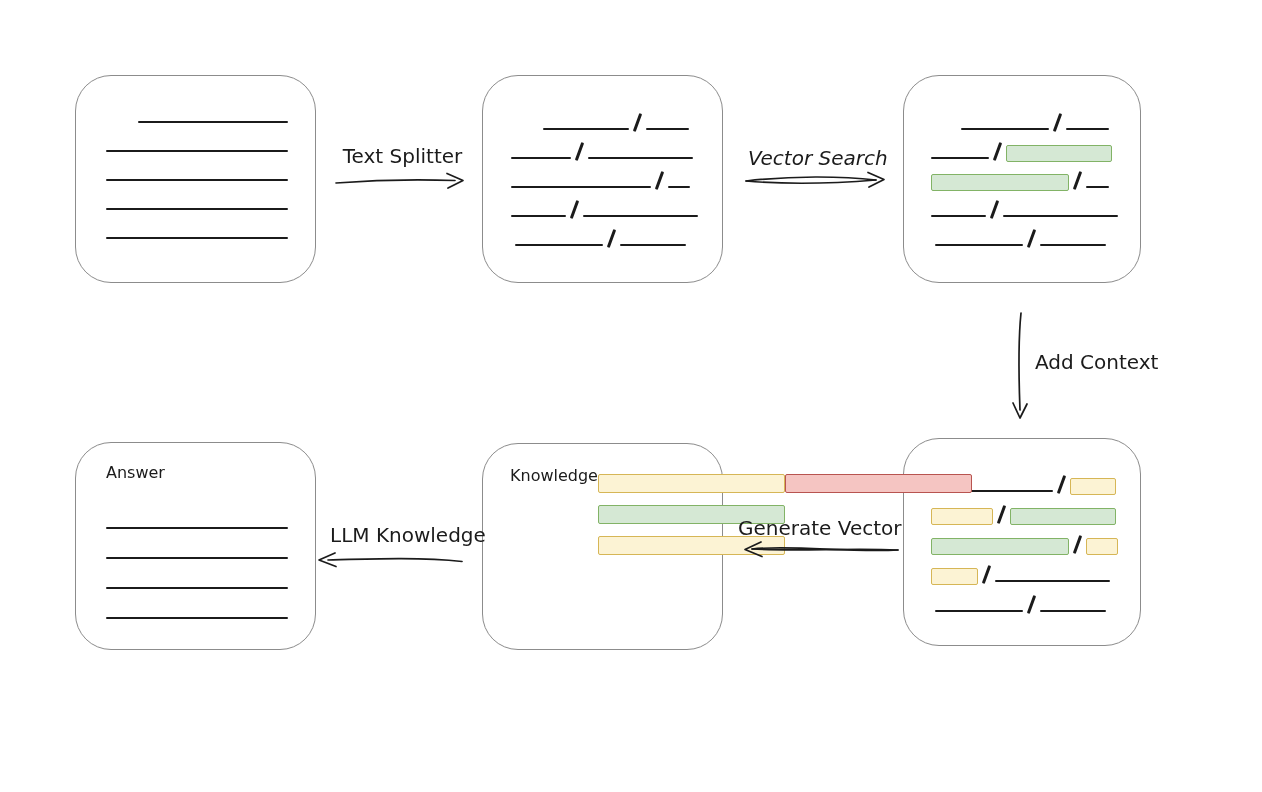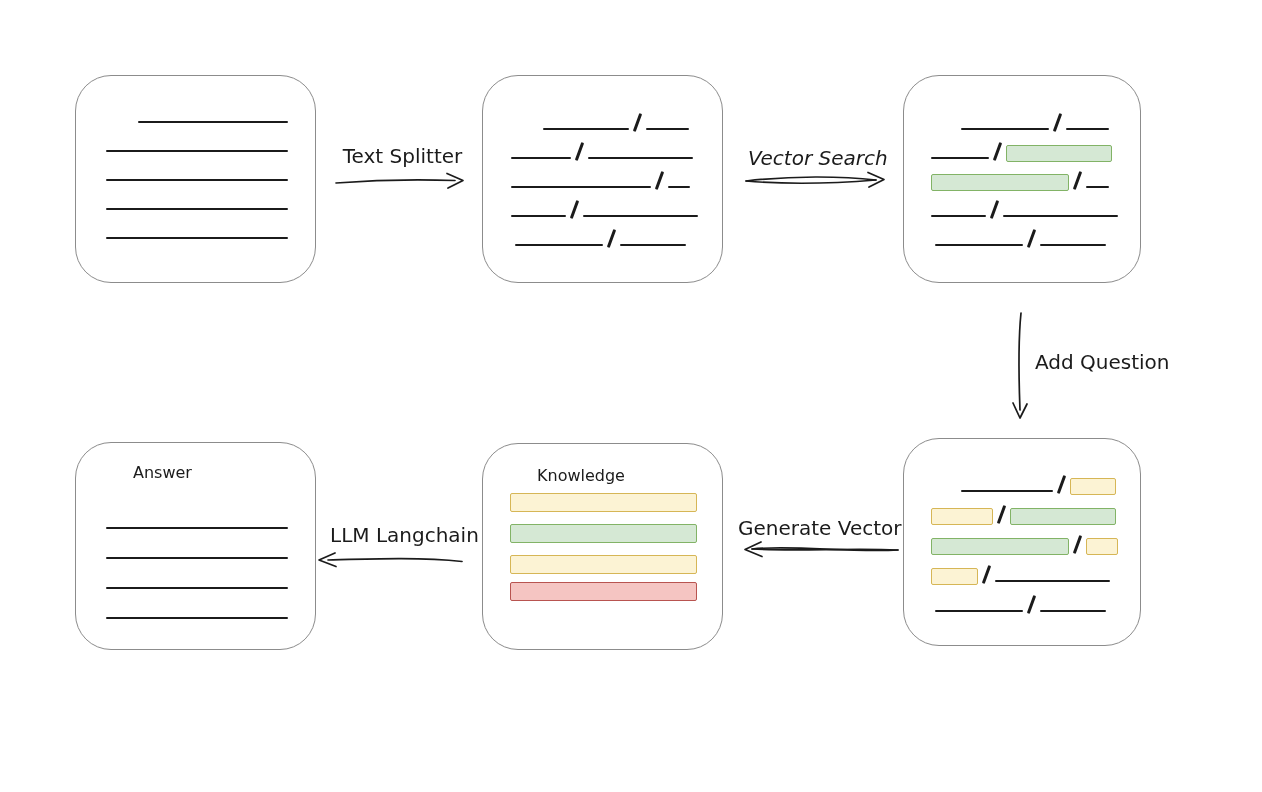--- a/index.html
+++ b/index.html
@@ -18,21 +18,21 @@
     width:3px;height:19px;background:var(--ink,#1b1b1b);border-radius:1px;
     transform:rotate(20deg);margin:0 7px -2px 7px;display:inline-block;flex:none;
   }
   .seg-chip{height:17px;box-sizing:border-box;border-radius:2px;display:inline-block;margin-bottom:-3px;}
   .seg-green{background:var(--green-fill,#d5e8d4);border:1.5px solid var(--green-border,#82b366);}
   .seg-yellow{background:var(--yellow-fill,#fcf3d4);border:1.5px solid var(--yellow-border,#d6b656);}
   .bar{width:187px;height:19px;box-sizing:border-box;border-radius:2px;}
   .bar.b-yellow{background:var(--yellow-fill,#fcf3d4);border:1.5px solid var(--yellow-border,#d6b656);}
   .bar.b-green{background:var(--green-fill,#d5e8d4);border:1.5px solid var(--green-border,#82b366);}
   .bar.b-red{background:var(--red-fill,#f5c5c2);border:1.5px solid var(--red-border,#b85450);}
-  .node-title{font-size:16px;line-height:19px;margin-left:27px;}
+  .node-title{font-size:16px;line-height:19px;}
   .arrow-label{position:absolute;font-size:20px;line-height:19px;text-align:center;white-space:nowrap;}
   .caption{position:absolute;font-size:17px;white-space:nowrap;text-align:center;}
   #arrow-layer{position:absolute;left:0;top:0;width:1262px;height:792px;pointer-events:none;}
   #arrow-layer path{stroke:var(--ink,#1b1b1b);fill:none;stroke-linecap:round;stroke-linejoin:round;}
 </style>
 </head>
 <body>
 
 <div id="canvas" data-name="diagram-canvas" style="--ink: #1b1b1b; --box-border: #8c8c8c; --green-fill: #d5e8d4; --green-border: #82b366; --yellow-fill: #fcf3d4; --yellow-border: #d6b656; --red-fill: #f5c5c2; --red-border: #b85450;">
 
@@ -141,21 +141,21 @@
         <div class="seg-row" data-name="segment-row" style="padding-left: 4px;">
           <span class="seg-line" data-name="text-line" style="width: 88px;"></span>
           <span class="seg-slash" data-name="slash-separator"></span>
           <span class="seg-line" data-name="text-line" style="width: 66px;"></span>
         </div>
       </div>
   </div>
   <style>#canvas .node[data-name="context-chunks-node"] .seg-row{height:30px;}</style>
 
   <div class="node" data-name="prompt-node" style="left:482px;top:443px;width:241px;height:207px;">
-    <div style="padding:22px 0 0 27px;display:flex;flex-direction:column;">
+    <div style="padding:22px 0 0 27px;display:flex;">
       <div class="node-title" data-name="knowledge-label">Knowledge</div>
       <div class="rows" data-name="knowledge-bars" style="gap:12px;margin-top:8px;">
           <div class="bar b-yellow" data-name="yellow-bar"></div>
           <div class="bar b-green" data-name="green-bar"></div>
           <div class="bar b-yellow" data-name="yellow-bar"></div>
         </div>
       <div class="rows" data-name="question-bars" style="margin-top:8px;">
           <div class="bar b-red" data-name="red-bar"></div>
         </div>
     </div>
@@ -202,18 +202,18 @@
       <path d="M761,542 L745,549.5 L762,556.5" stroke-width="1.7"></path>
     </g>
     <g data-name="llm-response-arrow">
       <path d="M462,561.5 C 420,557 368,559 328,560" stroke-width="1.7"></path>
       <path d="M335,553 L319,560 L336,566.5" stroke-width="1.7"></path>
     </g>
   </svg>
 
   <div class="arrow-label" data-name="text-splitter-label" style="left:340px;top:147px;width:125px;">Text Splitter</div>
   <div class="arrow-label" data-name="vector-search-label" style="left:748px;top:149px;width:134px;font-style:italic;">Vector Search</div>
-  <div class="arrow-label" data-name="add-context-label" style="left:1035px;top:353px;text-align:left;">Add Question</div>
+  <div class="arrow-label" data-name="add-context-label" style="left:1035px;top:353px;text-align:left;">Add Context</div>
   <div class="arrow-label" data-name="generate-prompt-label" style="left:738px;top:519px;width:150px;">Generate Vector</div>
-  <div class="arrow-label" data-name="llm-response-label" style="left:330px;top:526px;width:125px;">LLM Langchain</div>
+  <div class="arrow-label" data-name="llm-response-label" style="left:330px;top:526px;width:125px;">LLM Knowledge</div>
 
 
 </div>
 
 </body></html>

